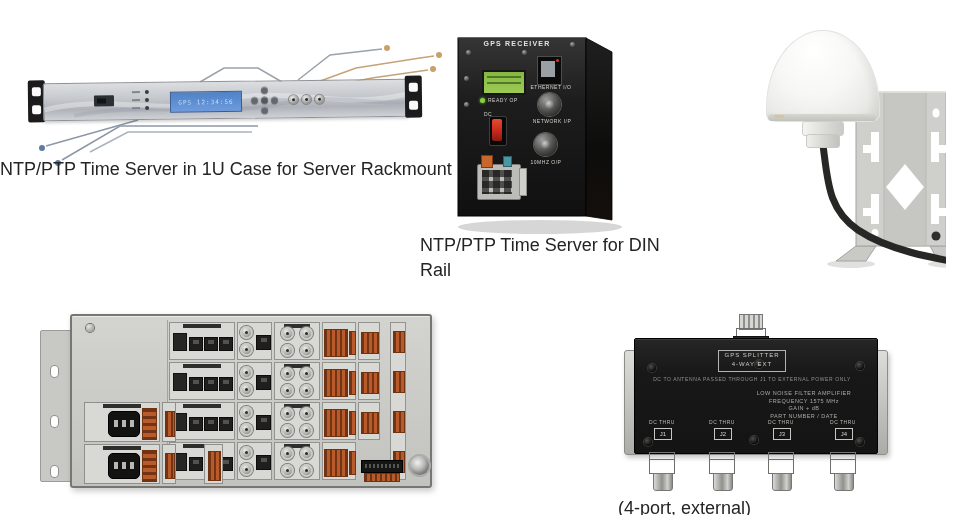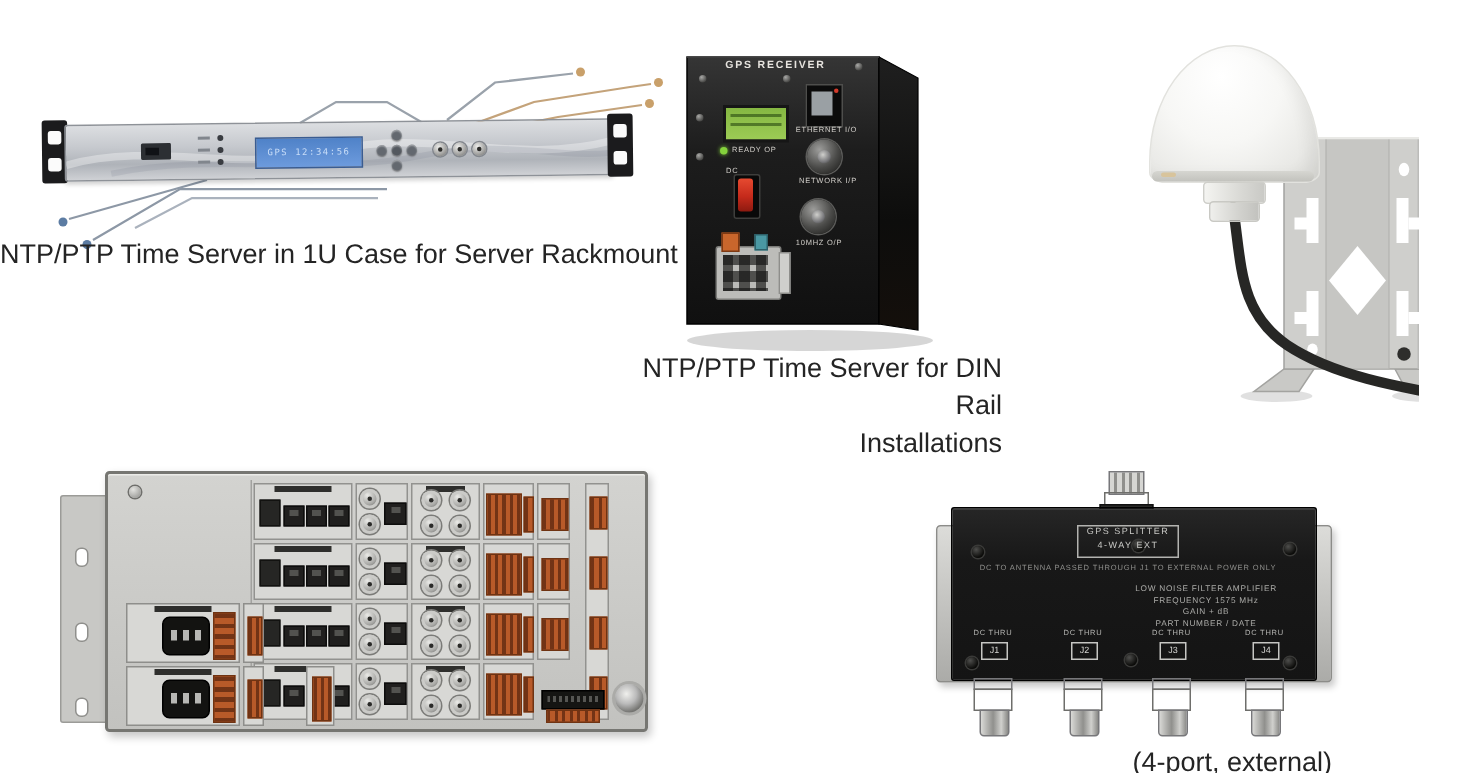--- a/index.html
+++ b/index.html
@@ -1,20 +1,20 @@
 <!DOCTYPE html>
 <html><head>
 <meta charset="utf-8">
 <style>
   html,body{margin:0;padding:0;background:#ffffff;}
   #canvas{position:relative;width:946px;height:515px;background:#ffffff;overflow:hidden;
           font-family:"Liberation Sans",sans-serif;margin-top:28px;}
   .abs{position:absolute;}
   .caption{position:absolute;font-size:18px;line-height:25px;color:#242424;letter-spacing:0;}
-  .caption.center{text-align:right;}
+  .caption.center{text-align:left;}
 
   
   #p1{left:0;top:0;width:465px;height:162px;}
   .r1-group{position:absolute;left:28px;top:48px;width:394px;height:50px;transform:rotate(-0.7deg);}
   .r1-ear{position:absolute;top:2px;width:17px;height:42px;background:#1b1b1d;border-radius:2px;}
   .r1-ear.left{left:0;} .r1-ear.right{left:377px;}
   .r1-hole{position:absolute;left:4px;width:9px;height:9px;background:#fbfbfb;border-radius:2px;}
   .r1-hole.h1{top:7px;} .r1-hole.h2{top:25px;}
   .r1-panel{position:absolute;left:15px;top:5px;width:364px;height:36px;border:1px solid #8e9298;border-radius:2px;
     background:linear-gradient(180deg,#dcdee1 0%,#c6c9ce 40%,#afb3b9 72%,#cfd1d5 100%);
@@ -258,21 +258,20 @@
     <div class="din-bnc" style="left:118px;top:65px"></div>
     <div class="din-txt" style="left:104px;top:90px;width:56px">NETWORK I/P</div>
     <div class="din-bnc" style="left:114px;top:105px"></div>
     <div class="din-txt" style="left:98px;top:131px;width:56px">10MHZ O/P</div>
     <div class="din-term"></div>
     <span class="din-clamp-o"></span>
     <span class="din-clamp-t"></span>
     <span class="din-flange"></span>
     <div class="caption center" id="cap2">
       <div>NTP/PTP Time Server for DIN Rail</div>
-      <div>Installations</div>
     </div>
   </section>
 
   <section class="abs" id="p3">
     <svg class="abs" width="239" height="250" style="left:0;top:0" xmlns="http://www.w3.org/2000/svg">
       <ellipse cx="111" cy="236" rx="24" ry="4" fill="rgba(0,0,0,0.12)"></ellipse>
       <ellipse cx="212" cy="236" rx="24" ry="4" fill="rgba(0,0,0,0.12)"></ellipse>
       <polygon points="116,218 136,218 126,233 96,233" fill="#c9c9c6" stroke="#a3a3a0" stroke-width="1"></polygon>
       <polygon points="190,218 210,218 226,233 198,233" fill="#c9c9c6" stroke="#a3a3a0" stroke-width="1"></polygon>
       <rect x="116" y="64" width="94" height="154" fill="#cfcfcc" stroke="#a3a3a0" stroke-width="1"></rect>

